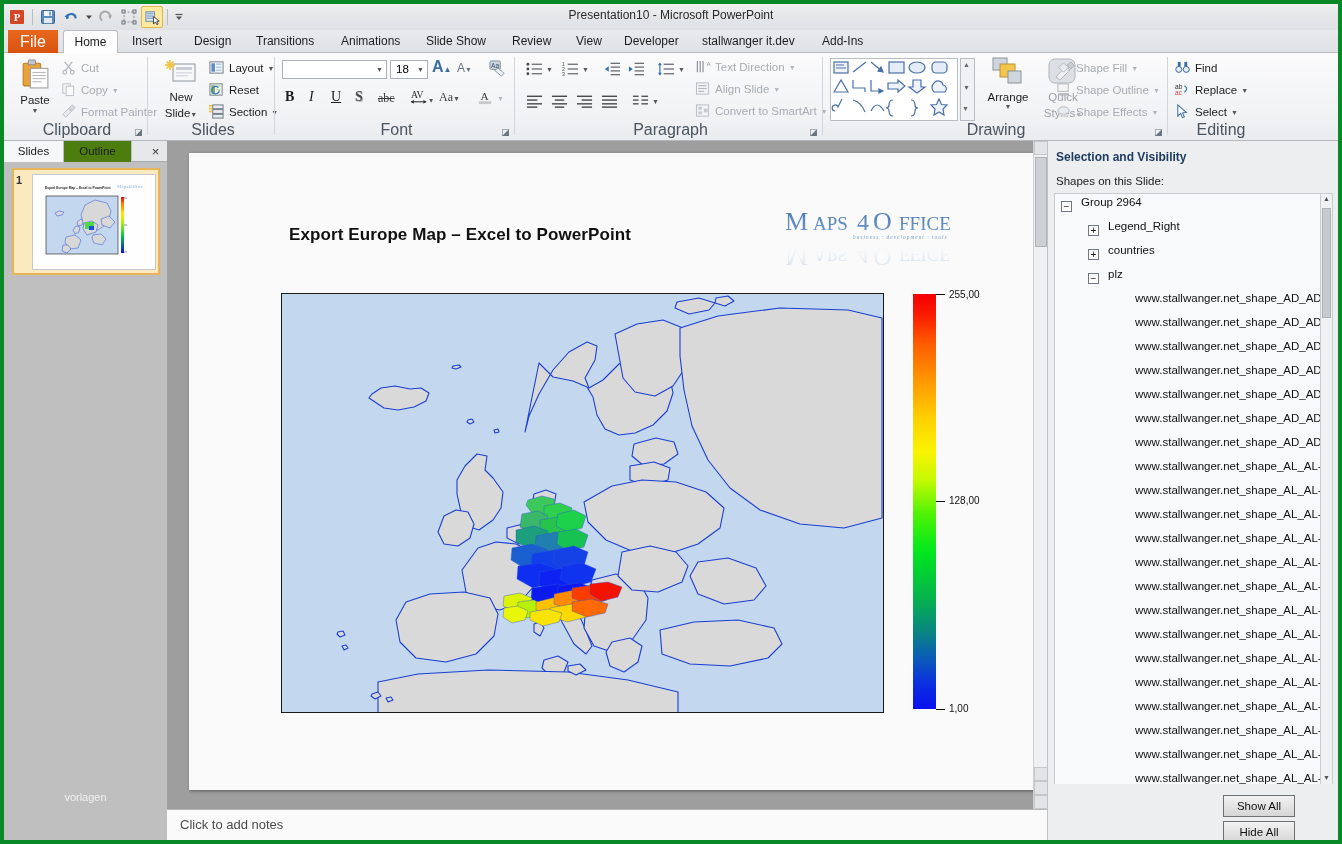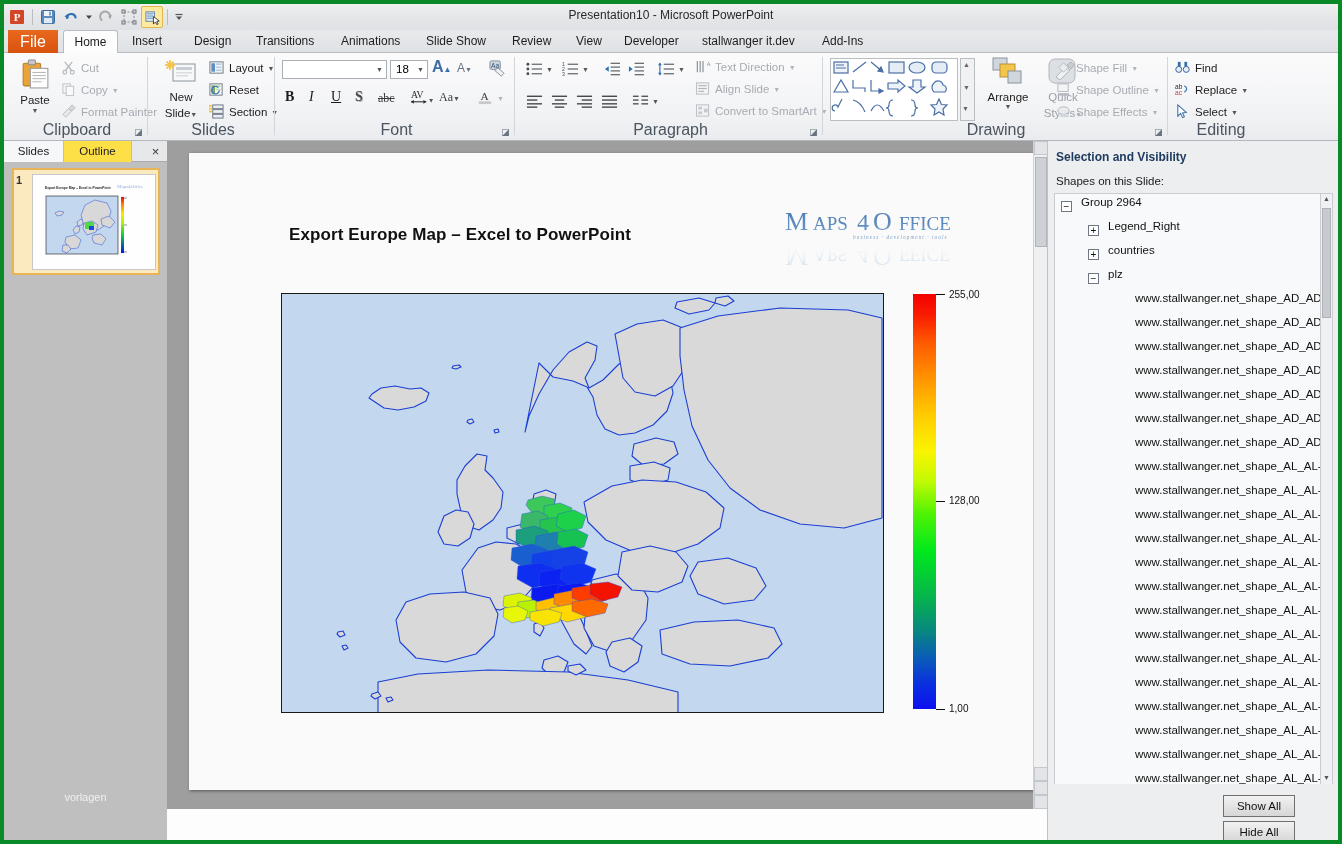--- a/index.html
+++ b/index.html
@@ -94,21 +94,21 @@
   .sp-tabs {
     position: absolute; left: 0; top: 0; width: 163px; height: 21px;
     background: #e6e8ea; border-bottom: 1px solid #a8acb0;
   }
   .sp-tab {
     position: absolute; top: 0; height: 21px; padding: 0 9px;
     font-size: 11.5px; line-height: 21px; color: #1d1d1d;
     border-right: 1px solid #bcbfc2;
   }
   .sp-tab.active { background: #f6f7f8; font-weight: normal; }
-  .sp-tab.inactive { background: #fde047; }
+  .sp-tab.inactive { background: #4d7c0f; }
   .sp-close {
     position: absolute; right: 4px; top: 3px; width: 15px; height: 15px;
     font-size: 13px; line-height: 15px; text-align: center; color: #333;
   }
   .sp-list { position: absolute; left: 0; top: 21px; width: 163px; height: 678px; background: #bfbfbf; }
   .thumbwrap {
     position: absolute; left: 8px; top: 6px; width: 148px; height: 107px;
     border: 2px solid #e8b457; background: #fbe9c0;
   }
   .thumbnum {
@@ -896,20 +896,23 @@
   </div>
 
   <div class="vscroll-stage">
     <div class="vs-btn" style="top:0"></div>
     <div class="vs-thumb"></div>
     <div class="vs-btn" style="bottom:28px"></div>
     <div class="vs-btn" style="bottom:14px"></div>
     <div class="vs-btn" style="bottom:0"></div>
   </div>
 
+  <div class="notes">
+    <div class="notes-text">Click to add notes</div>
+  </div>
 
   <div class="pane">
     <div class="pane-title">Selection and Visibility</div>
     <div class="pane-sub">Shapes on this Slide:</div>
 
     <div class="tree">
       <div class="node" style="top:2px;left:26px">
         <span class="exp" style="left:-20px;top:5px">−</span>
         <span>Group 2964</span>
       </div>

